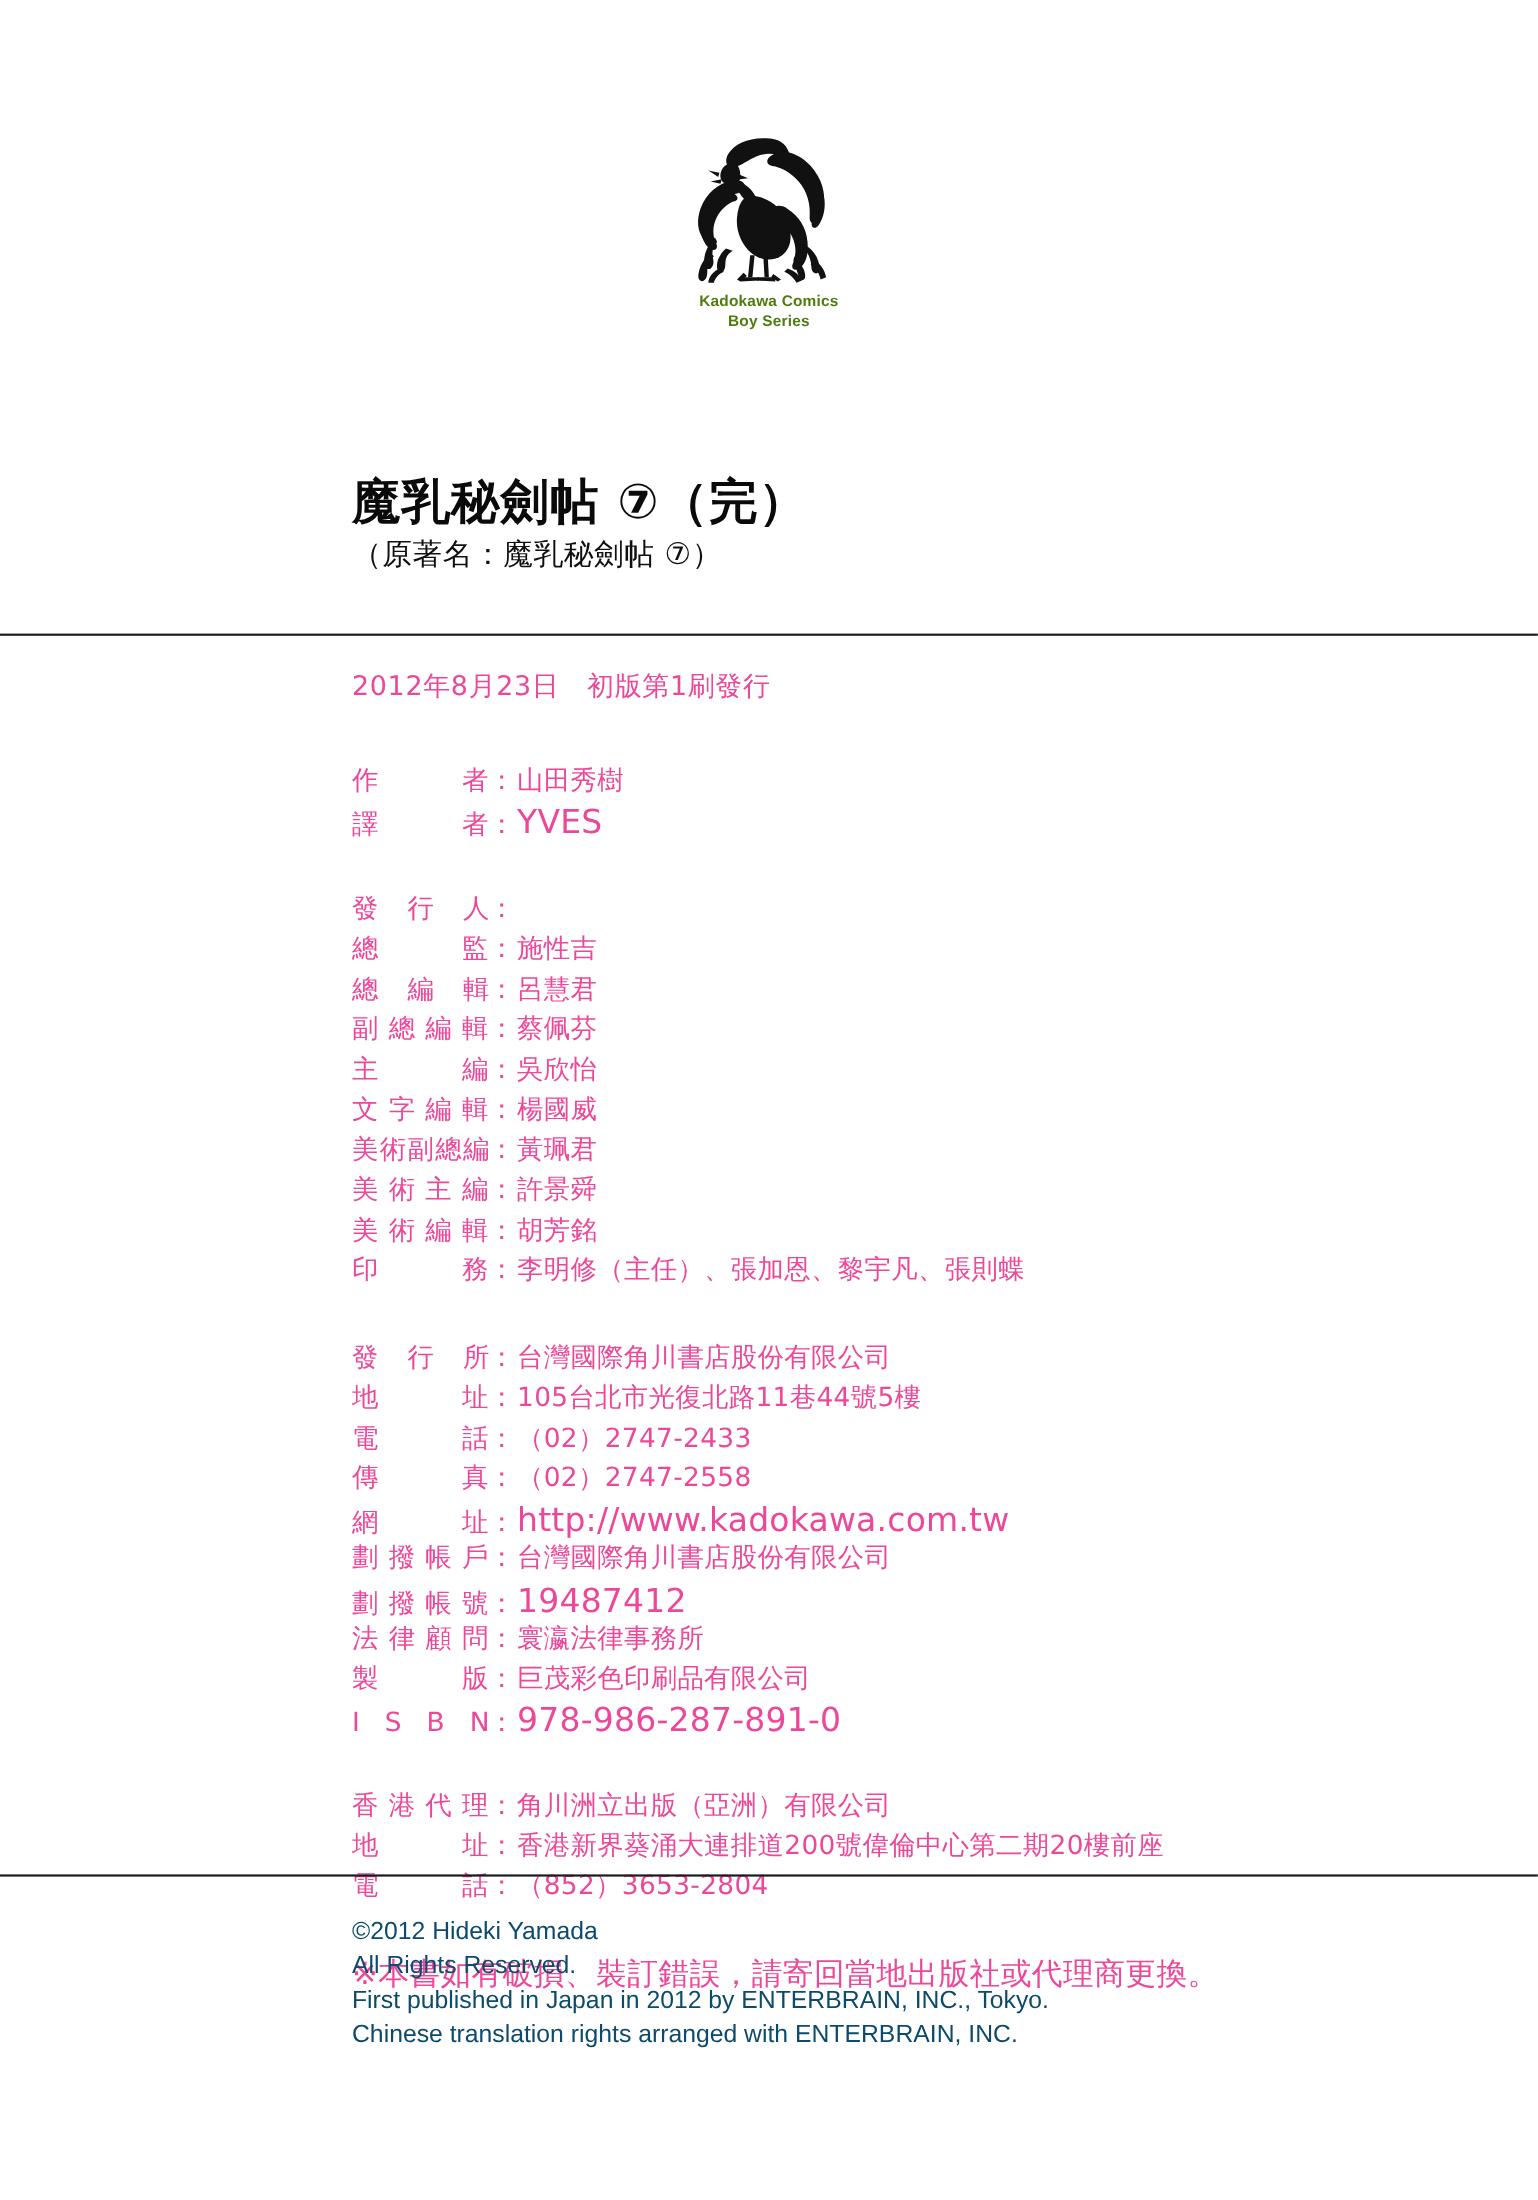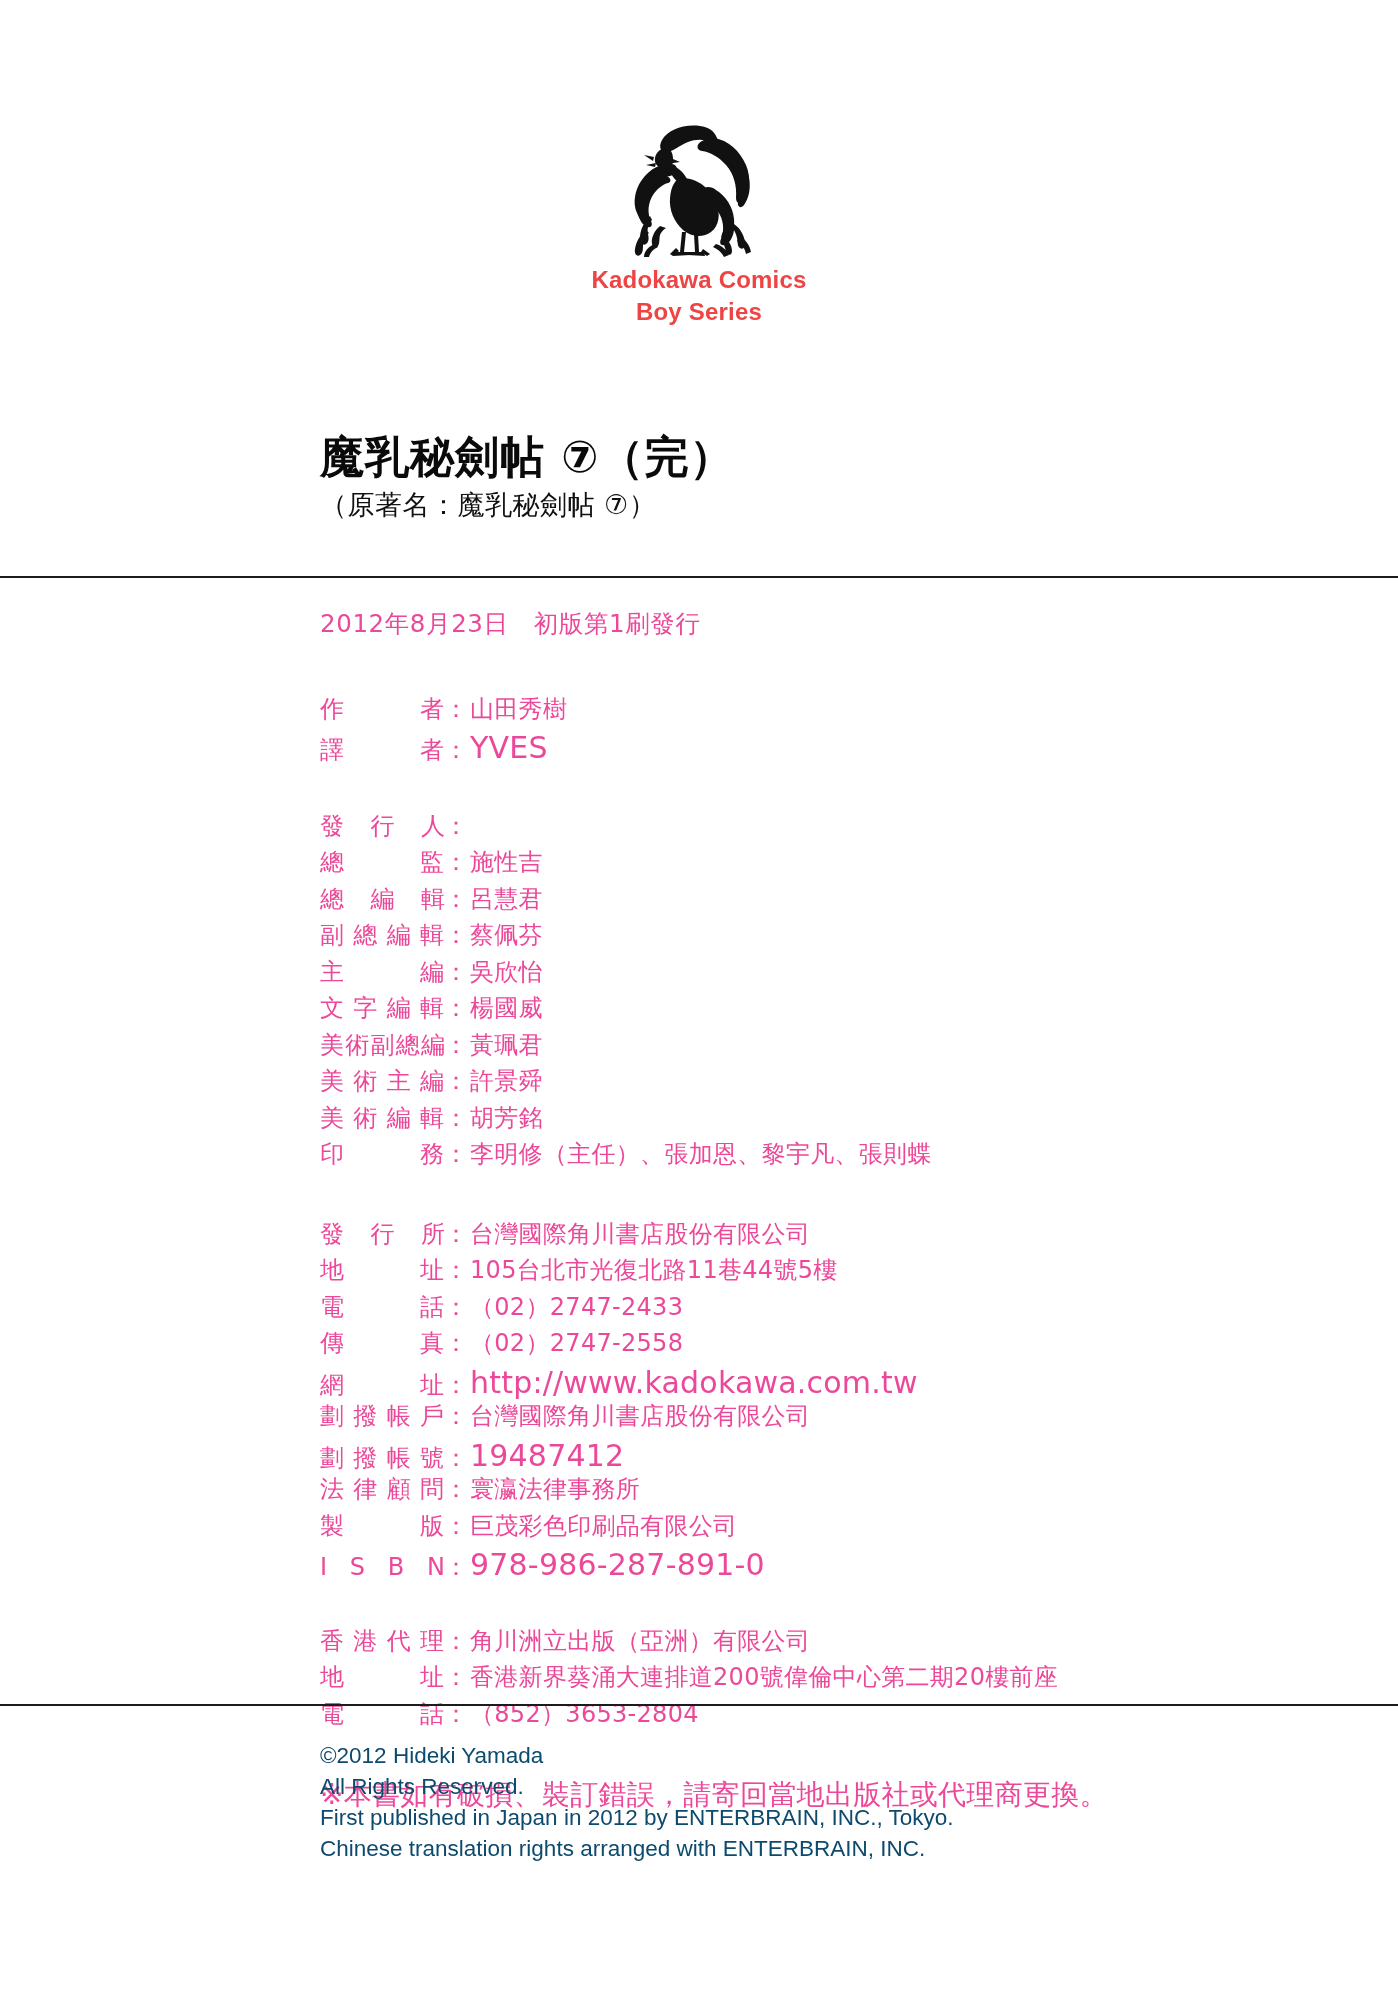--- a/index.html
+++ b/index.html
@@ -33,24 +33,24 @@
   }
   .logo-mark {
     width: 190px;
     height: 140px;
     margin: 0 auto;
     display: block;
   }
   .logo-text {
     margin-top: 6px;
     font-weight: bold;
-    font-size: 24px;
+    font-size: 14px;
     letter-spacing: 0.2px;
     line-height: 1.32;
-    color: #ef4444;
+    color: #4d7c0f;
   }
   .logo-text span { display: block; }
 
   
   .title-block {
     position: absolute;
     top: 432px;
     left: 320px;
     width: 1000px;
   }

